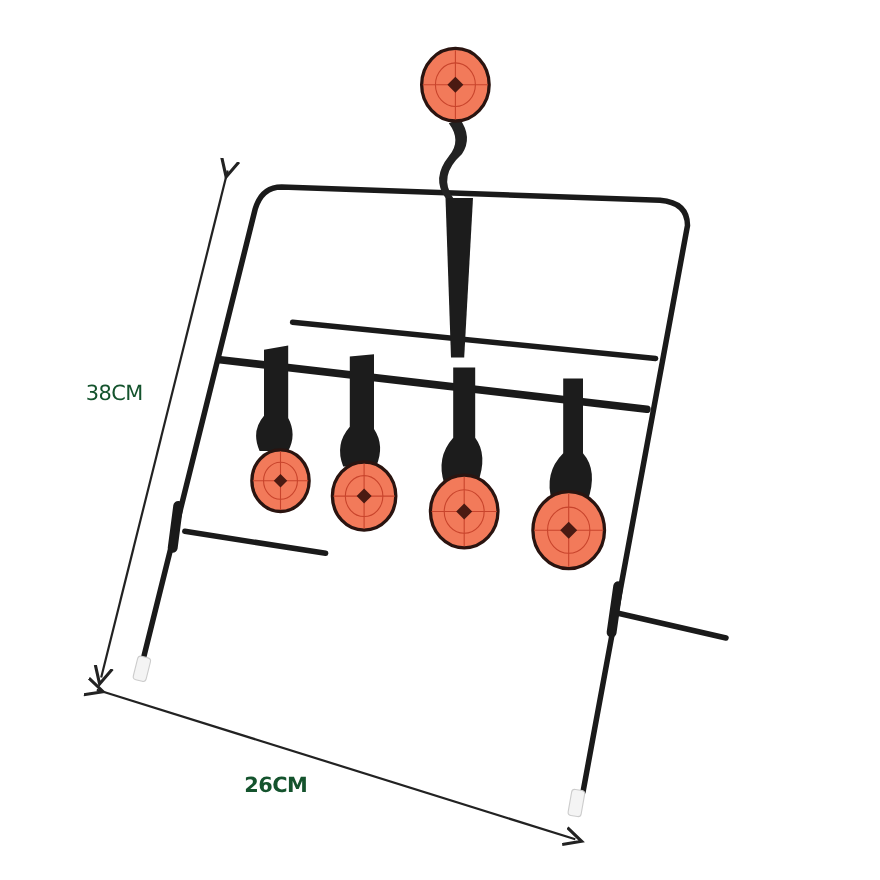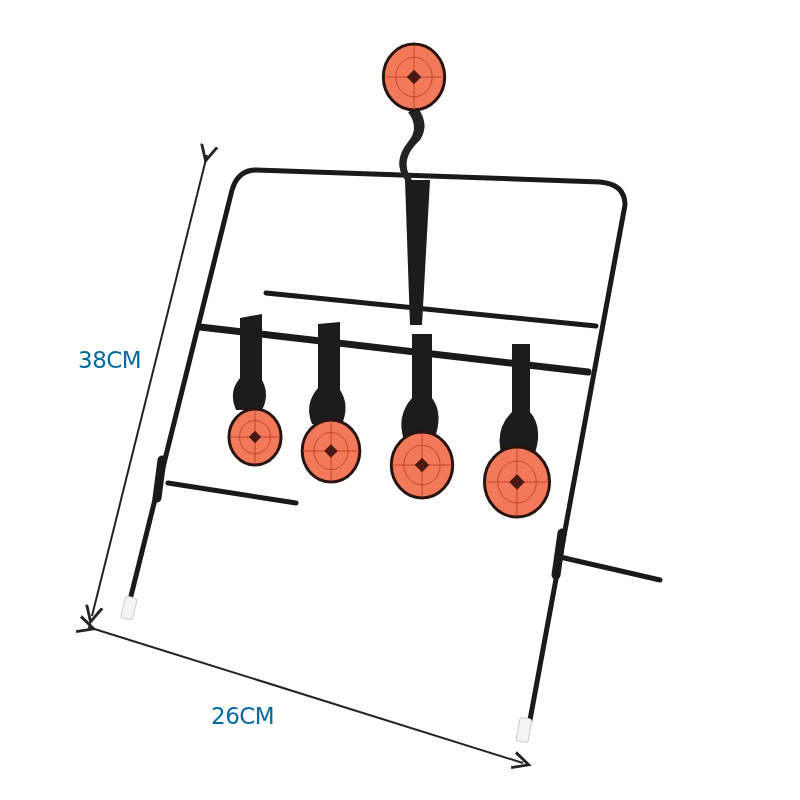--- a/index.html
+++ b/index.html
@@ -1,18 +1,18 @@
 <!DOCTYPE html>
 <html><head>
 <meta charset="utf-8">
 <style>
   html, body { margin:0; padding:0; background:#ffffff; }
   body { width:800px; height:800px; position:relative; overflow:hidden; font-family:"Liberation Sans", sans-serif; }
   #stage { position:absolute; left:0; top:0; width:800px; height:800px; }
-  .dim-label { position:absolute; font-family:"DejaVu Sans", sans-serif; font-size:23px; color:#0369a1; letter-spacing:-0.5px; }
+  .dim-label { position:absolute; font-family:"DejaVu Sans", sans-serif; font-size:19px; color:#14532d; letter-spacing:-0.5px; }
 </style>
 </head>
 <body>
 
 <div id="stage">
   <svg width="800" height="800" viewBox="0 0 800 800">
     <defs>
       <marker id="arrow" markerWidth="10" markerHeight="10" refX="5" refY="5" orient="auto">
         <path d="M0,1 L8,5 L0,9" fill="none" stroke="#222" stroke-width="1.4"></path>
       </marker>
@@ -90,14 +90,14 @@
         </g>
       </g>
 
     <g>
       <rect x="123" y="597" width="12" height="22" rx="3" fill="#f4f4f4" stroke="#ccc" stroke-width="1" transform="rotate(14 129 608)"></rect>
       <rect x="518" y="718" width="12" height="24" rx="3" fill="#f4f4f4" stroke="#ccc" stroke-width="1" transform="rotate(10 524 730)"></rect>
     </g>
   </svg>
 
   <div class="dim-label" style="left:78px; top:347px;">38CM</div>
-  <div class="dim-label" style="left:211px; top:703px;">26CM</div>
+  <div class="dim-label" style="left:222px; top:703px;font-weight:bold;">26CM</div>
 </div>
 
 </body></html>

